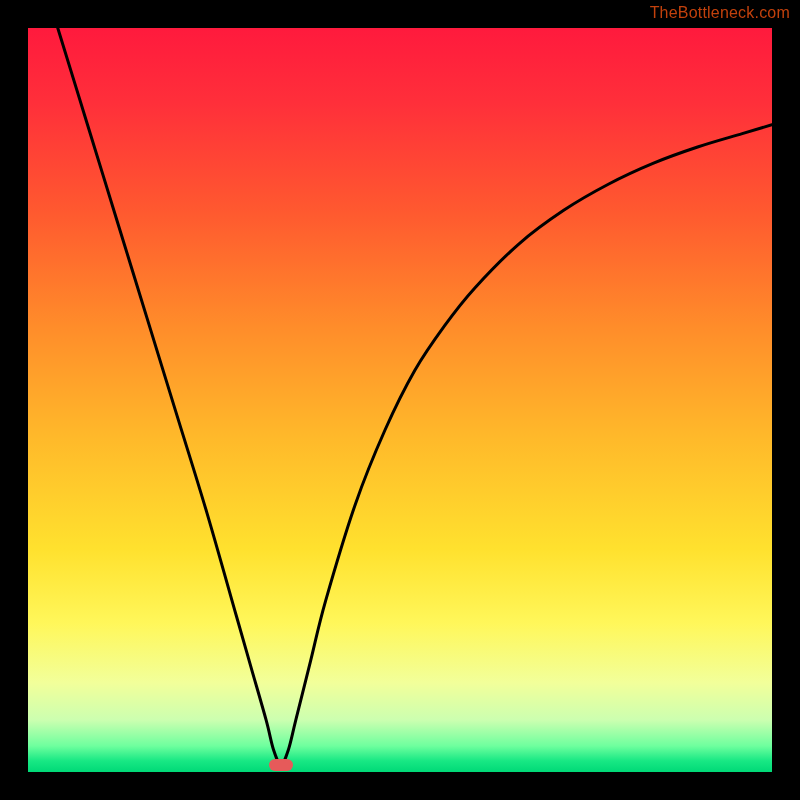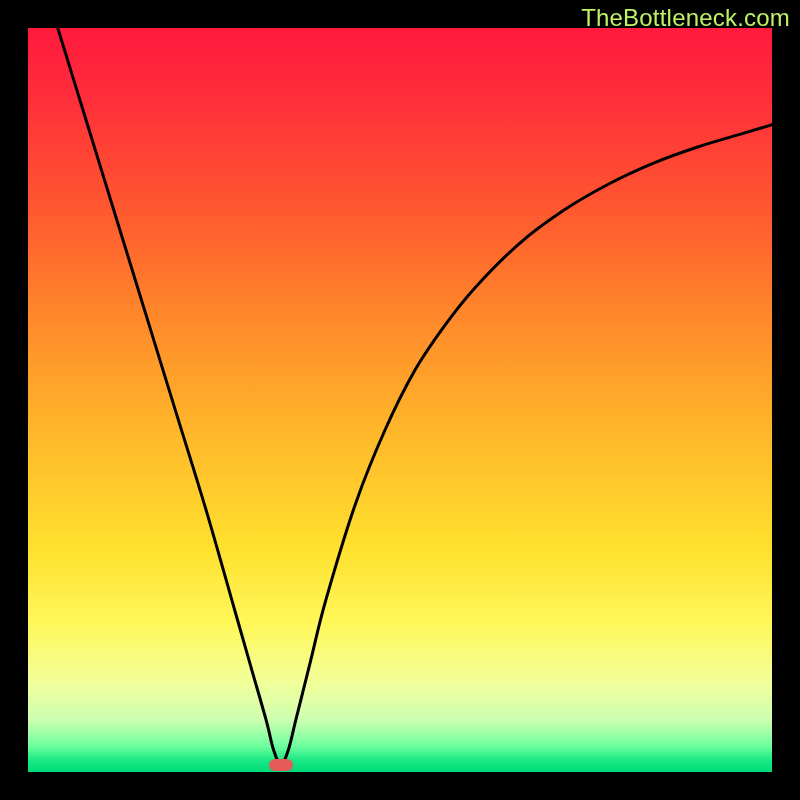--- a/index.html
+++ b/index.html
@@ -23,22 +23,22 @@
     position: absolute;
     left: 0;
     top: 0;
     width: 744px;
     height: 744px;
   }
   .watermark {
     position: absolute;
     top: 4px;
     right: 10px;
-    color: #bef264;
-    font-size: 24px;
+    color: #c2410c;
+    font-size: 16px;
     font-weight: 500;
     letter-spacing: 0.2px;
   }
   .curve {
     position: absolute;
     left: 0;
     top: 0;
   }
   .min-marker {
     position: absolute;

